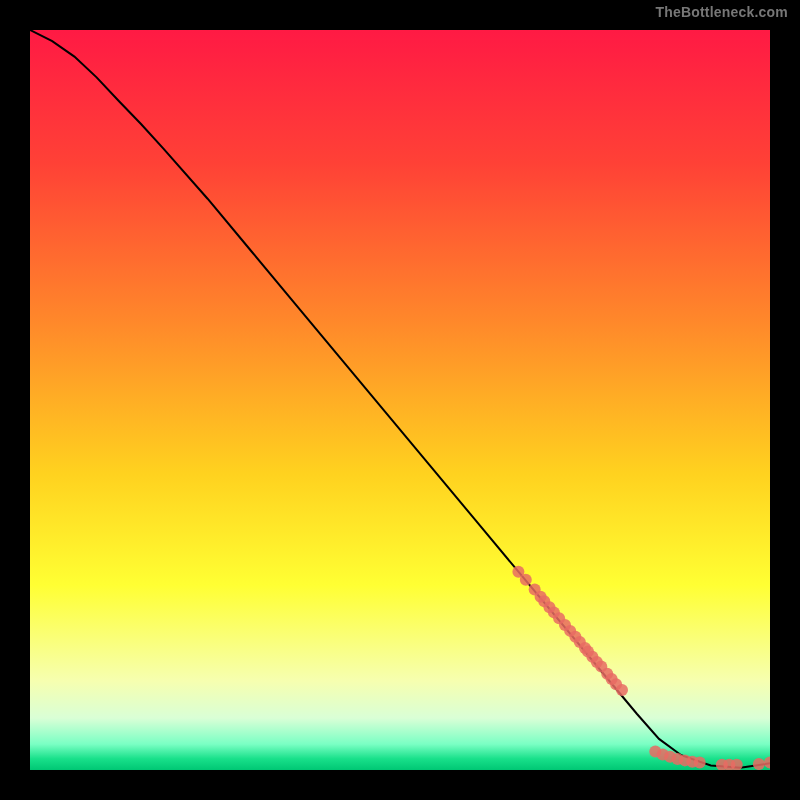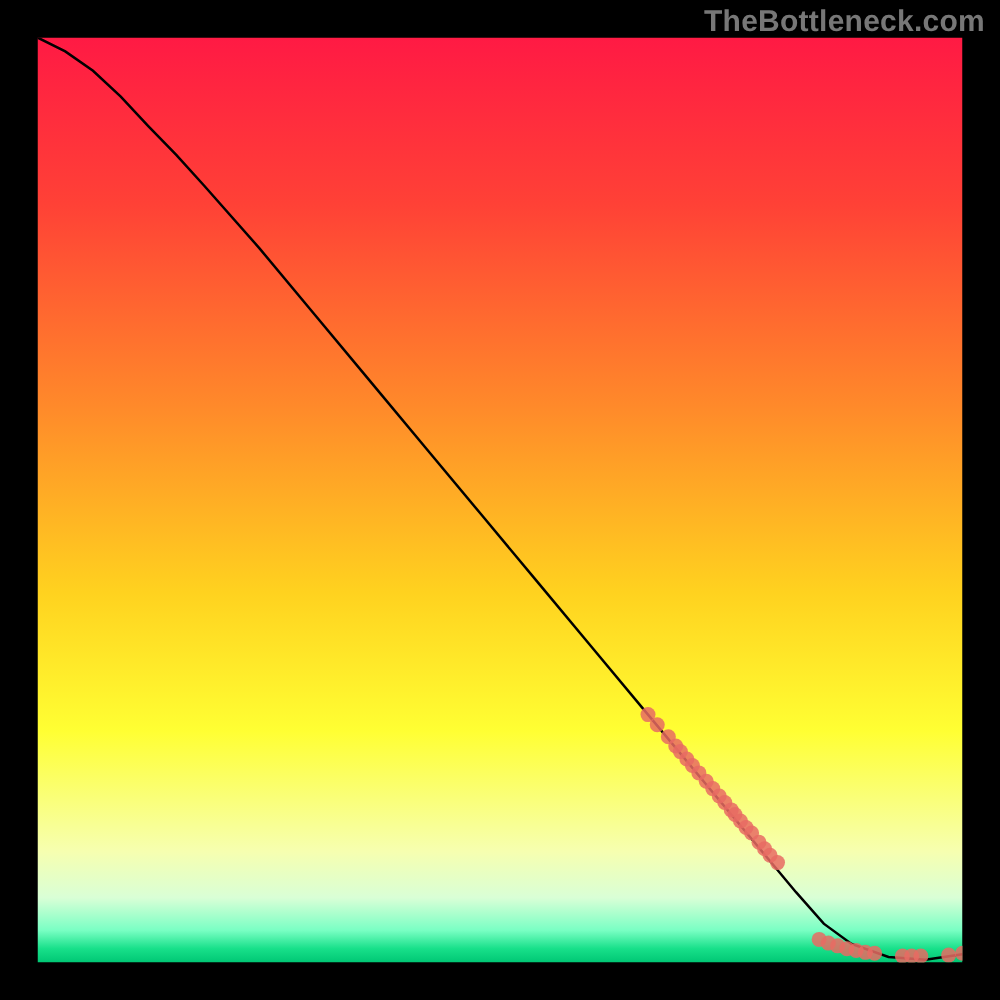--- a/index.html
+++ b/index.html
@@ -15,21 +15,21 @@
     position: absolute;
     left: 0; top: 0;
     width: 800px; height: 800px;
     background: #000;
   }
   .watermark {
     position: absolute;
     top: 4px;
     right: 12px;
     color: #777;
-    font-size: 24px;
+    font-size: 14px;
     font-weight: 600;
     letter-spacing: 0.2px;
     user-select: none;
   }
   .plot-wrap {
     position: absolute;
     left: 30px;
     top: 30px;
     width: 740px;
     height: 740px;

